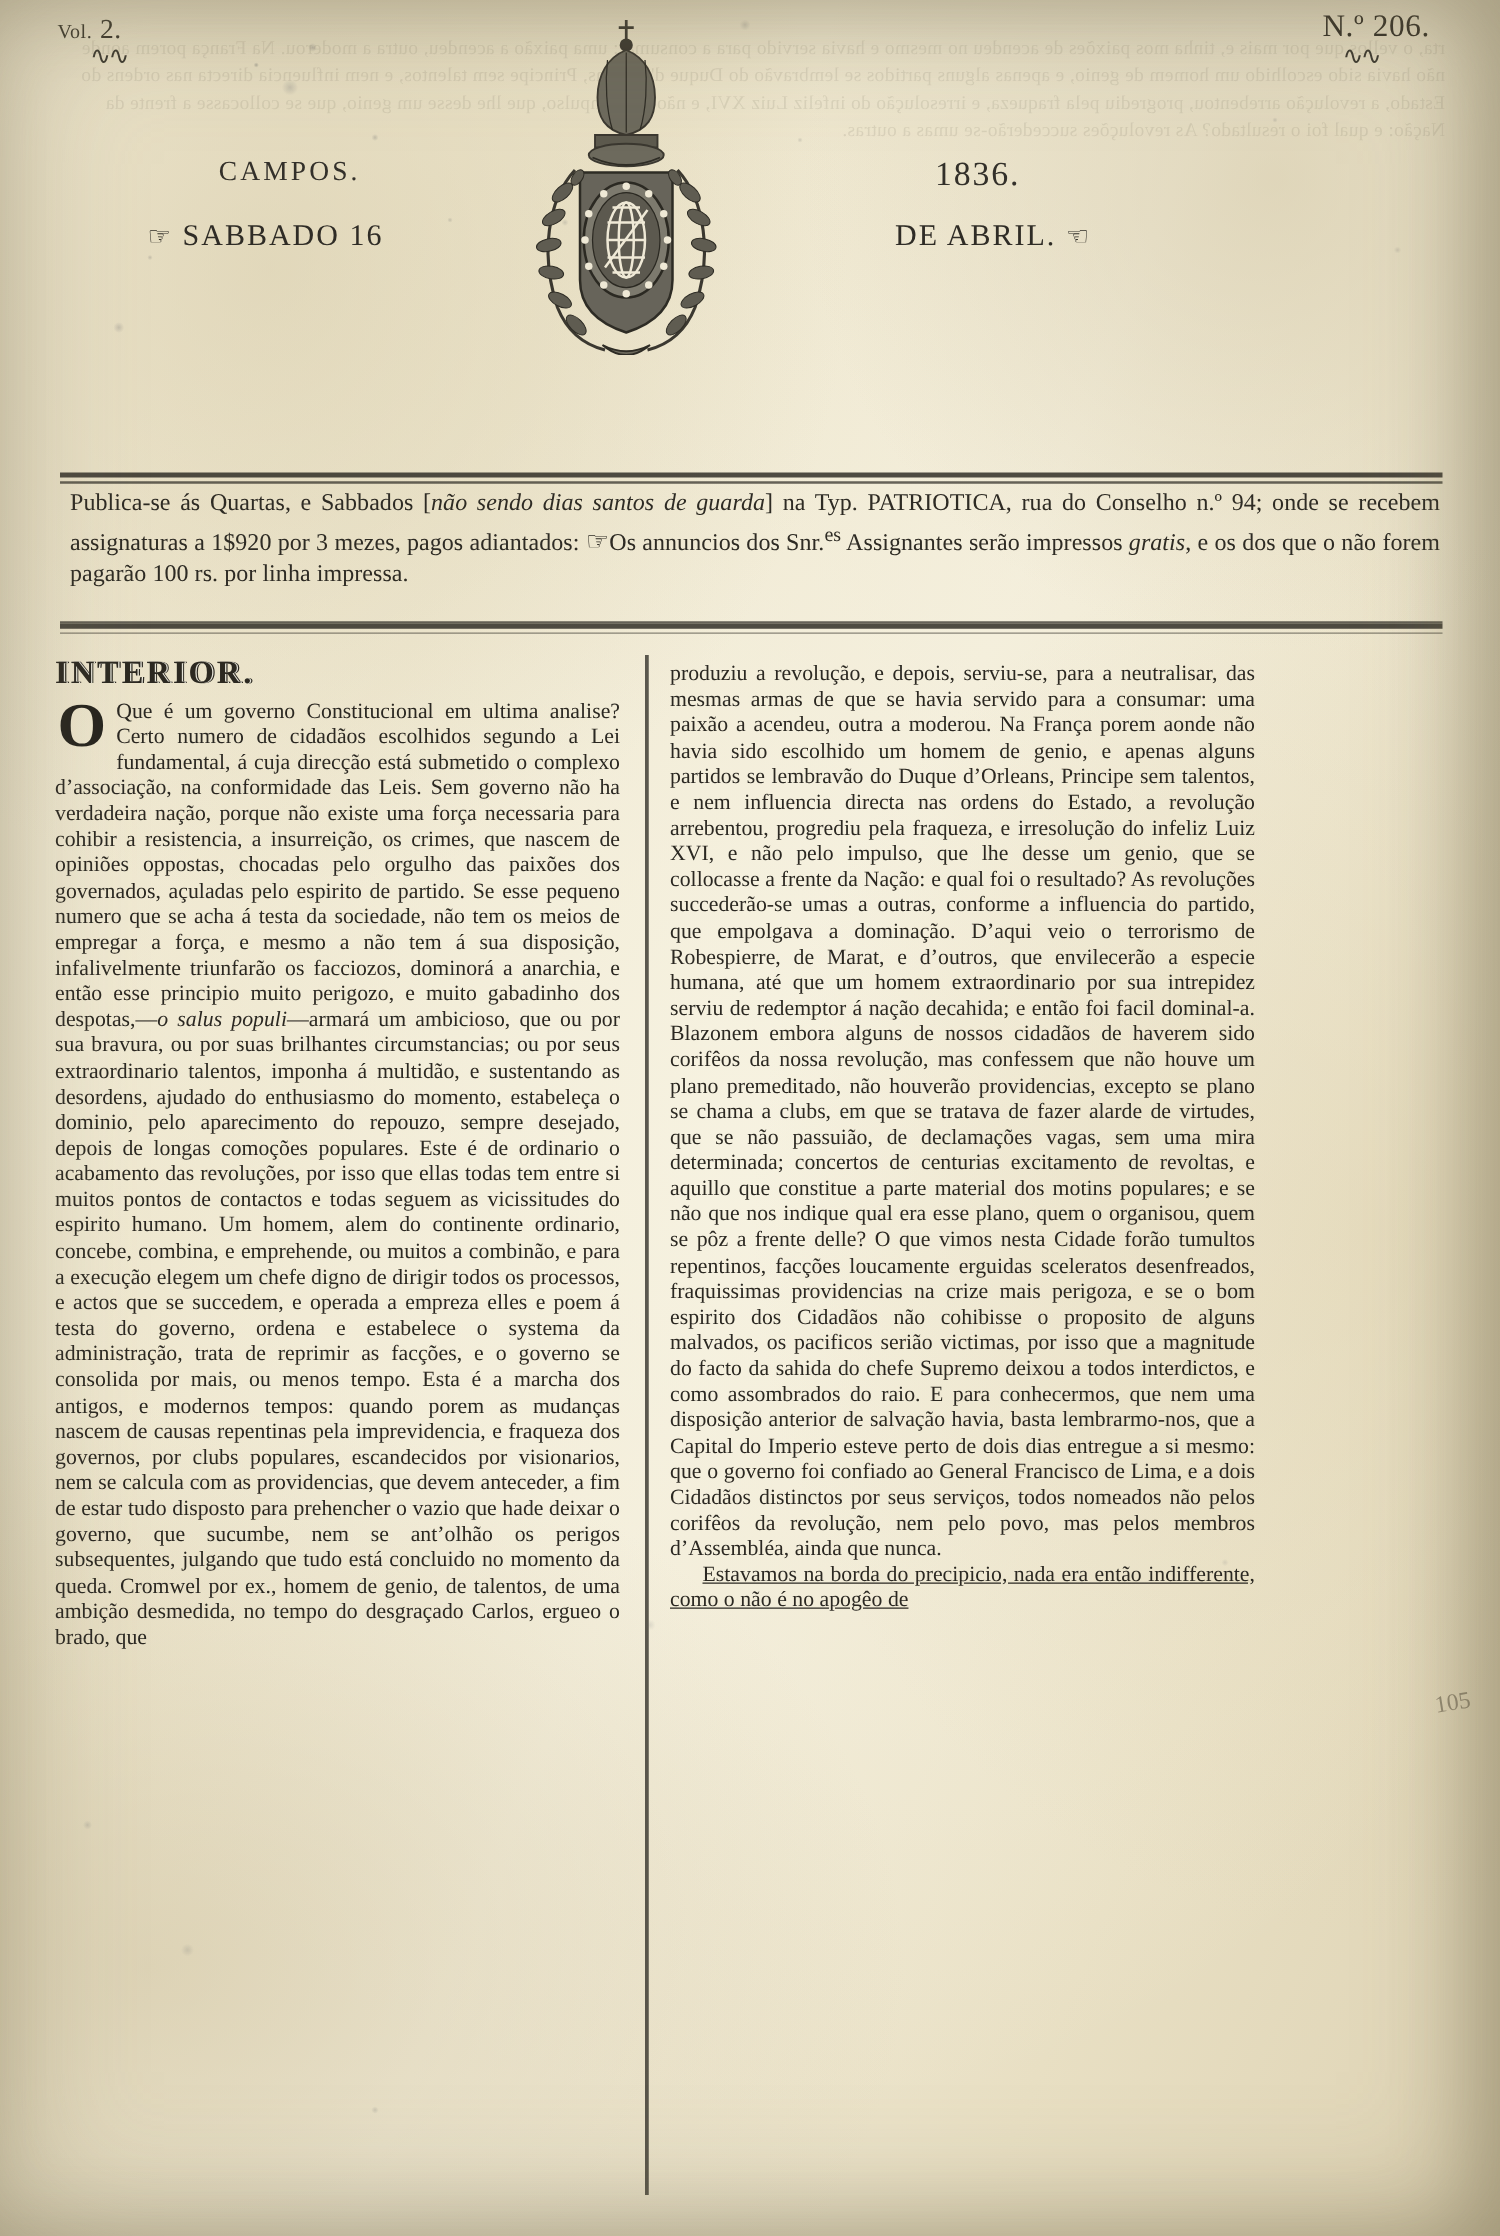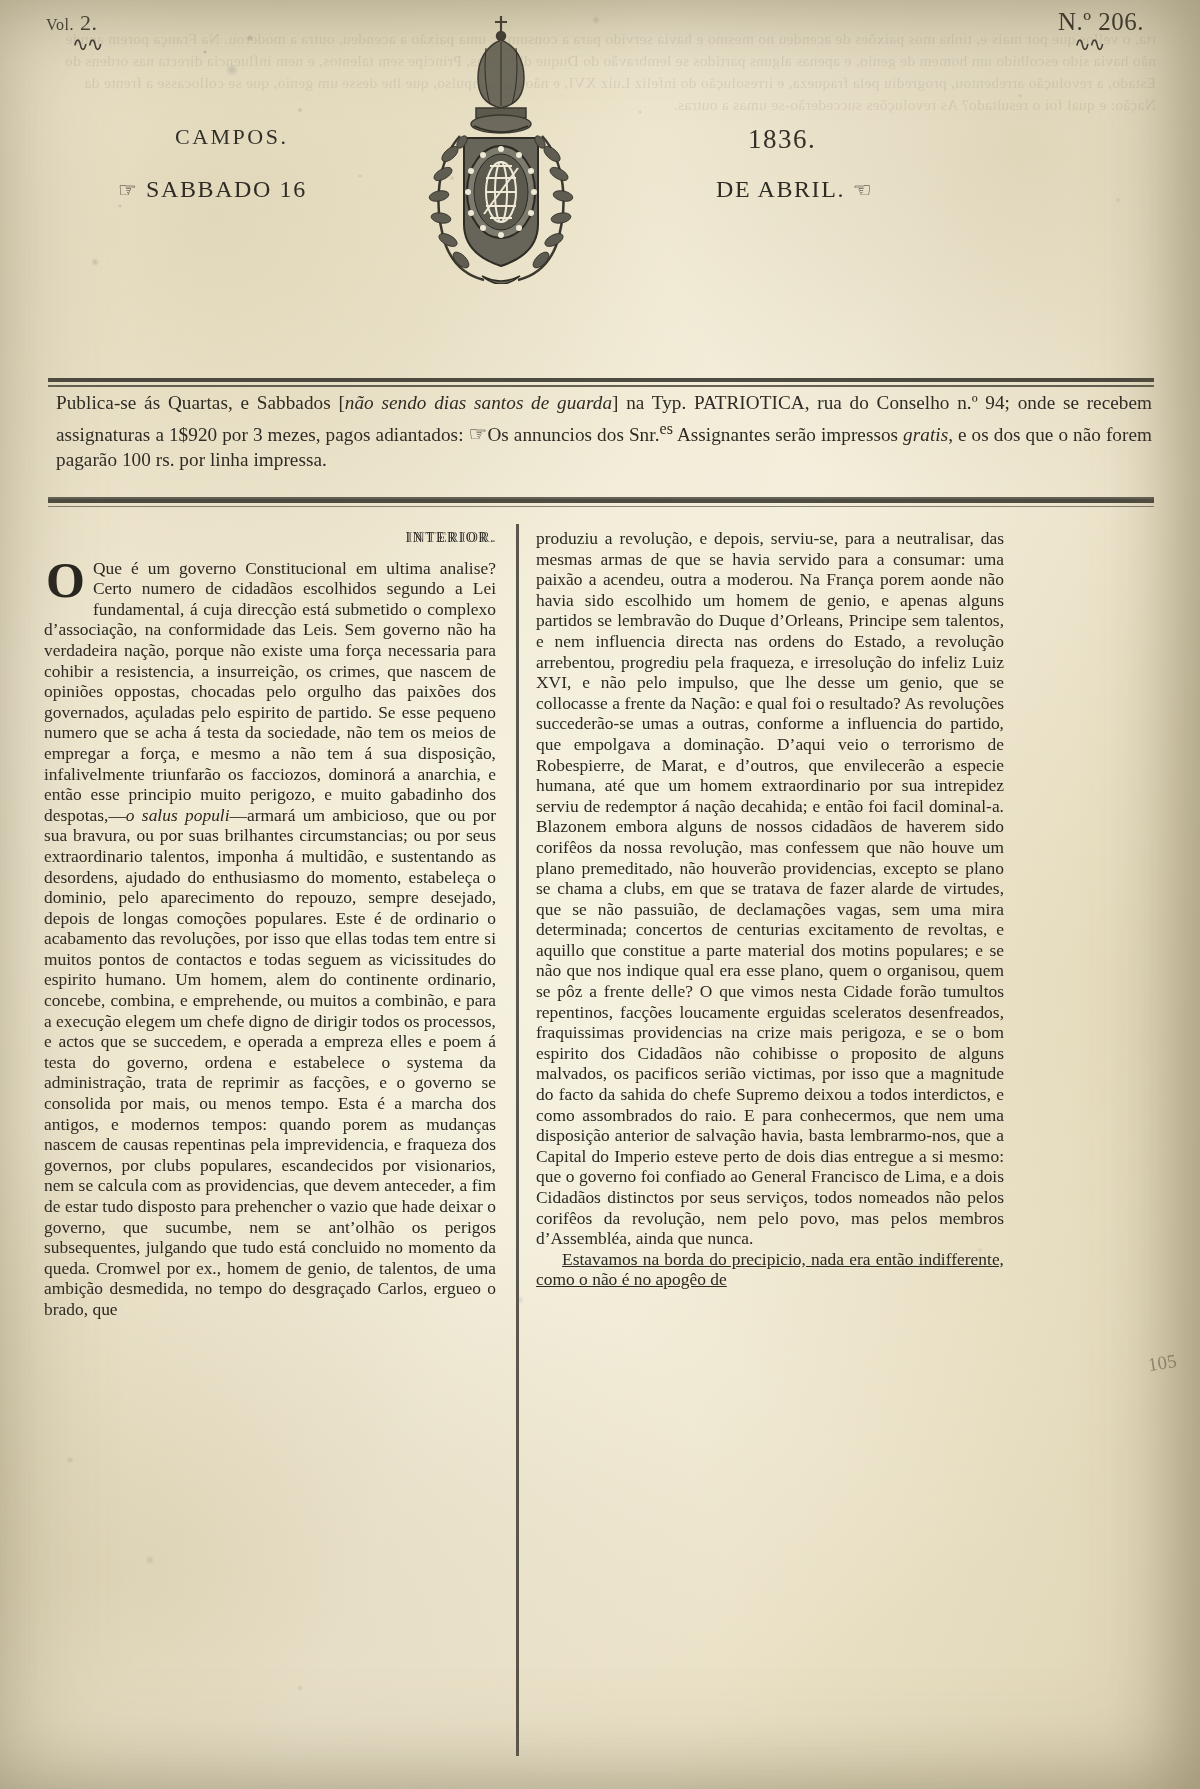--- a/index.html
+++ b/index.html
@@ -102,21 +102,21 @@
     position:absolute;top:0;width:452px;
     font-size:17.4px;line-height:20.6px;
     color:#2b2822;text-align:justify;
     letter-spacing:.02px;
   }
   .col.left{left:0;}
   .col.right{left:492px;width:468px;}
   .divider{position:absolute;left:472px;top:-4px;width:3px;height:1232px;background:#35322a;opacity:.8;}
 
   .sechead{
-    text-align:right;font-weight:normal;font-size:14px;letter-spacing:2.4px;
+    text-align:left;font-weight:bold;font-size:26px;letter-spacing:2.4px;
     margin:0 0 9px 0;color:#2c2921;
     text-shadow:1px 0 0 rgba(250,247,236,.9), 1.9px 0 0 #2c2921;
   }
   .dropcap{
     float:left;font-size:50px;line-height:40px;font-weight:bold;
     margin:2px 8px 0 2px;color:#26241e;
   }
   p{margin:0;text-indent:26px;}
   p.first{text-indent:0;}
   .ind{text-indent:26px;text-decoration:underline;}

